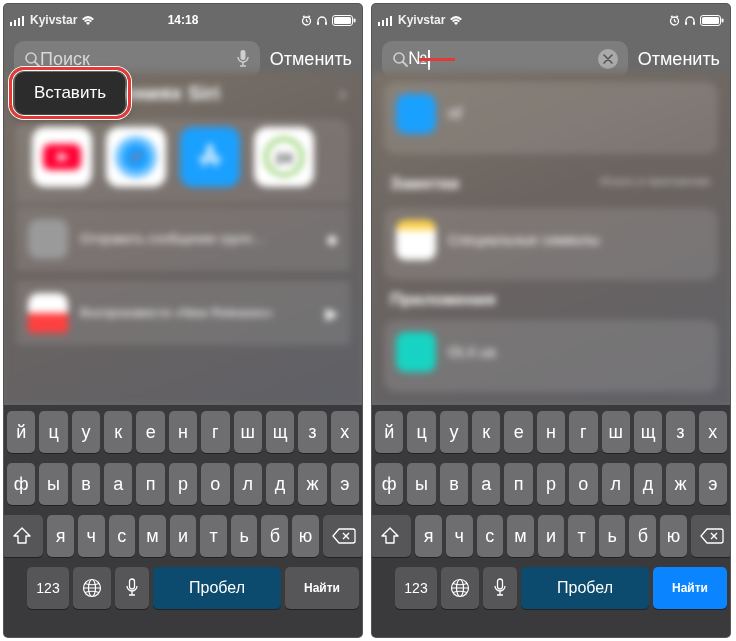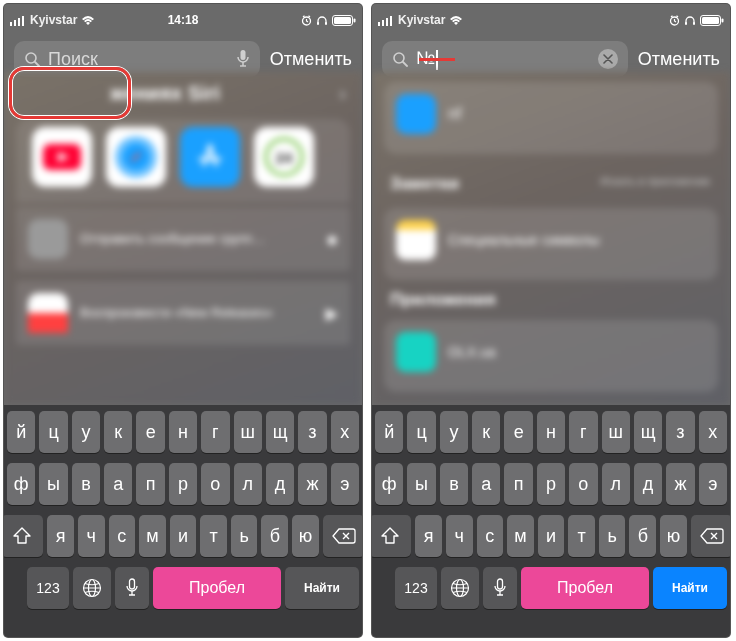--- a/index.html
+++ b/index.html
@@ -45,21 +45,21 @@
     height: 48px;
   }
   .searchfield {
     flex: 1;
     height: 36px;
     background: rgba(255,255,255,0.13);
     border-radius: 10px;
     display: flex;
     align-items: center;
     padding: 0 10px;
-    gap: 8px;
+    gap: 0;
     color: #d9d9d9;
   }
   .searchfield .mag { width: 16px; height: 16px; }
   .searchfield .inputtext {
     flex: 1;
     font-size: 18px;
     color: #d8d8d8;
     position: relative;
   }
   .searchfield .cursor {
@@ -218,21 +218,21 @@
     justify-content: center;
     font-weight: 400;
   }
   .key.shift { flex: 0 0 42px; background: #565658; }
   .key.back { flex: 0 0 42px; background: #565658; }
   .bottomrow { display: flex; gap: 4px; }
   .bottomrow .key { height: 42px; }
   .key.num { flex: 0 0 42px;  background: #565658; font-size: 14px; margin-left: 20px;}
   .key.globe { flex: 0 0 38px; background: #565658;}
   .key.mic { flex: 0 0 34px; background: #565658;}
-  .key.space { flex: 1; background: #ec4899; font-size: 16px;}
+  .key.space { flex: 1; background: #0c4a6e; font-size: 16px;}
   .key.return { flex: 0 0 74px; background: #565658; font-size: 12px; font-weight: bold;}
   .key.return.blue { background: #0a84ff; }
 
   svg { display: block; }
 </style>
 </head>
 <body>
 
 <div class="phone">
   <div class="statusbar">
@@ -340,20 +340,23 @@
     </div>
     <div class="suggest-card">
       <div class="thumb" style="background:#fff;">
         <div style="width:100%;height:50%;background:#ff4040;margin-top:50%;"></div>
       </div>
       <div class="txt">Воспроизвести «New Releases»</div>
       <span style="color:#fff;">▶</span>
     </div>
   </div>
 
+  <div class="paste-pop">
+    <span>Вставить</span>
+  </div>
   <div class="paste-ring"></div>
 
   <div class="keyboard">
       <div class="krow">
         <div class="key">й</div>
         <div class="key">ц</div>
         <div class="key">у</div>
         <div class="key">к</div>
         <div class="key">е</div>
         <div class="key">н</div>

